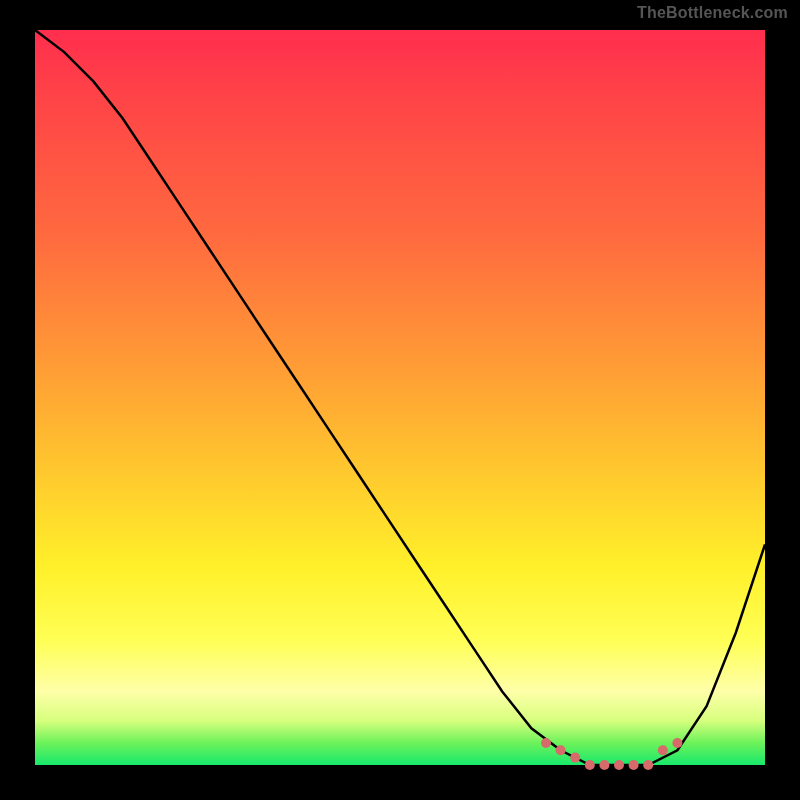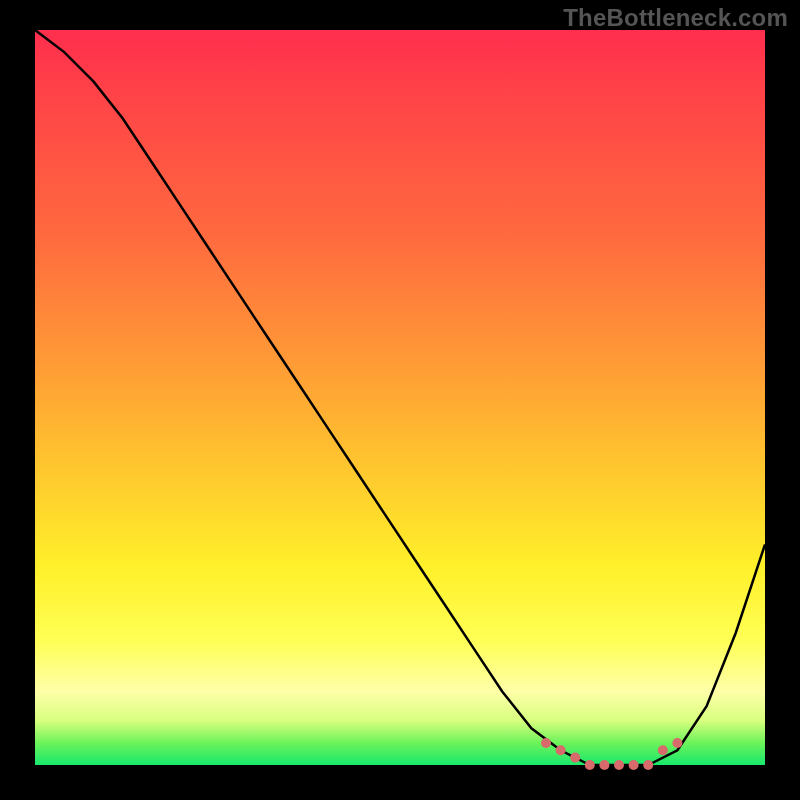--- a/index.html
+++ b/index.html
@@ -15,21 +15,21 @@
     position: relative;
     width: 800px;
     height: 800px;
     background: #000;
   }
   .watermark {
     position: absolute;
     top: 4px;
     right: 12px;
     color: #555;
-    font-size: 24px;
+    font-size: 16px;
     font-weight: 600;
     letter-spacing: 0.2px;
     user-select: none;
   }
   .plot {
     position: absolute;
     left: 35px;
     top: 30px;
     width: 730px;
     height: 735px;

